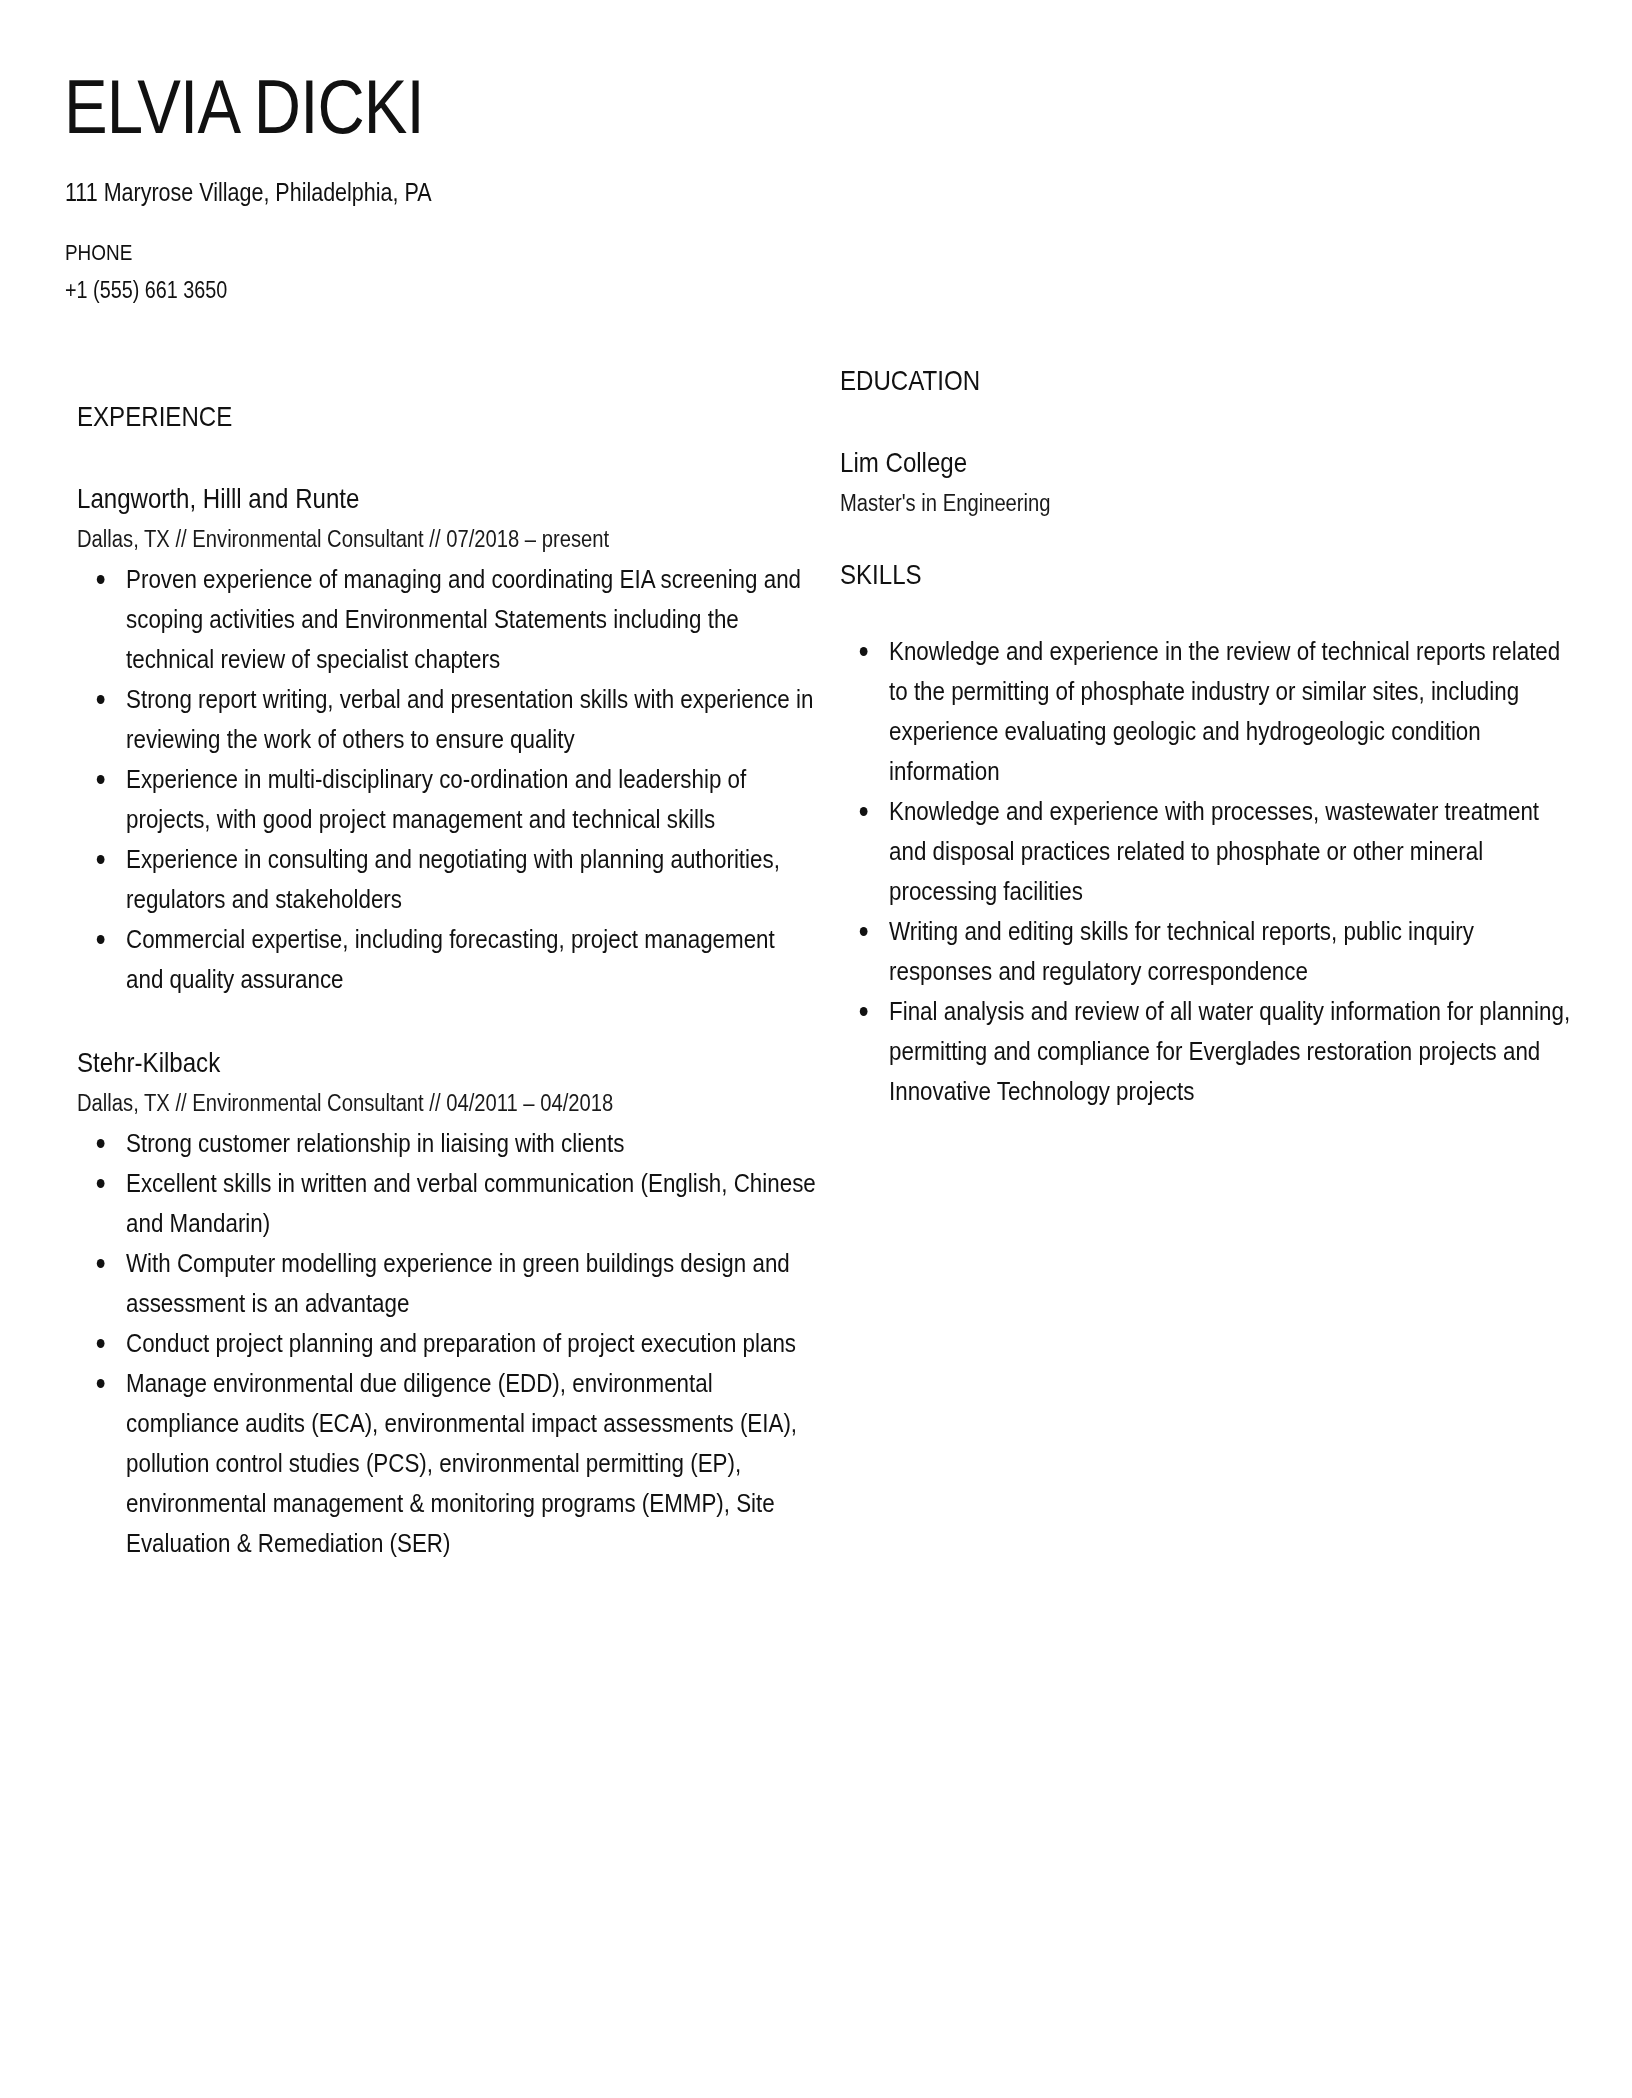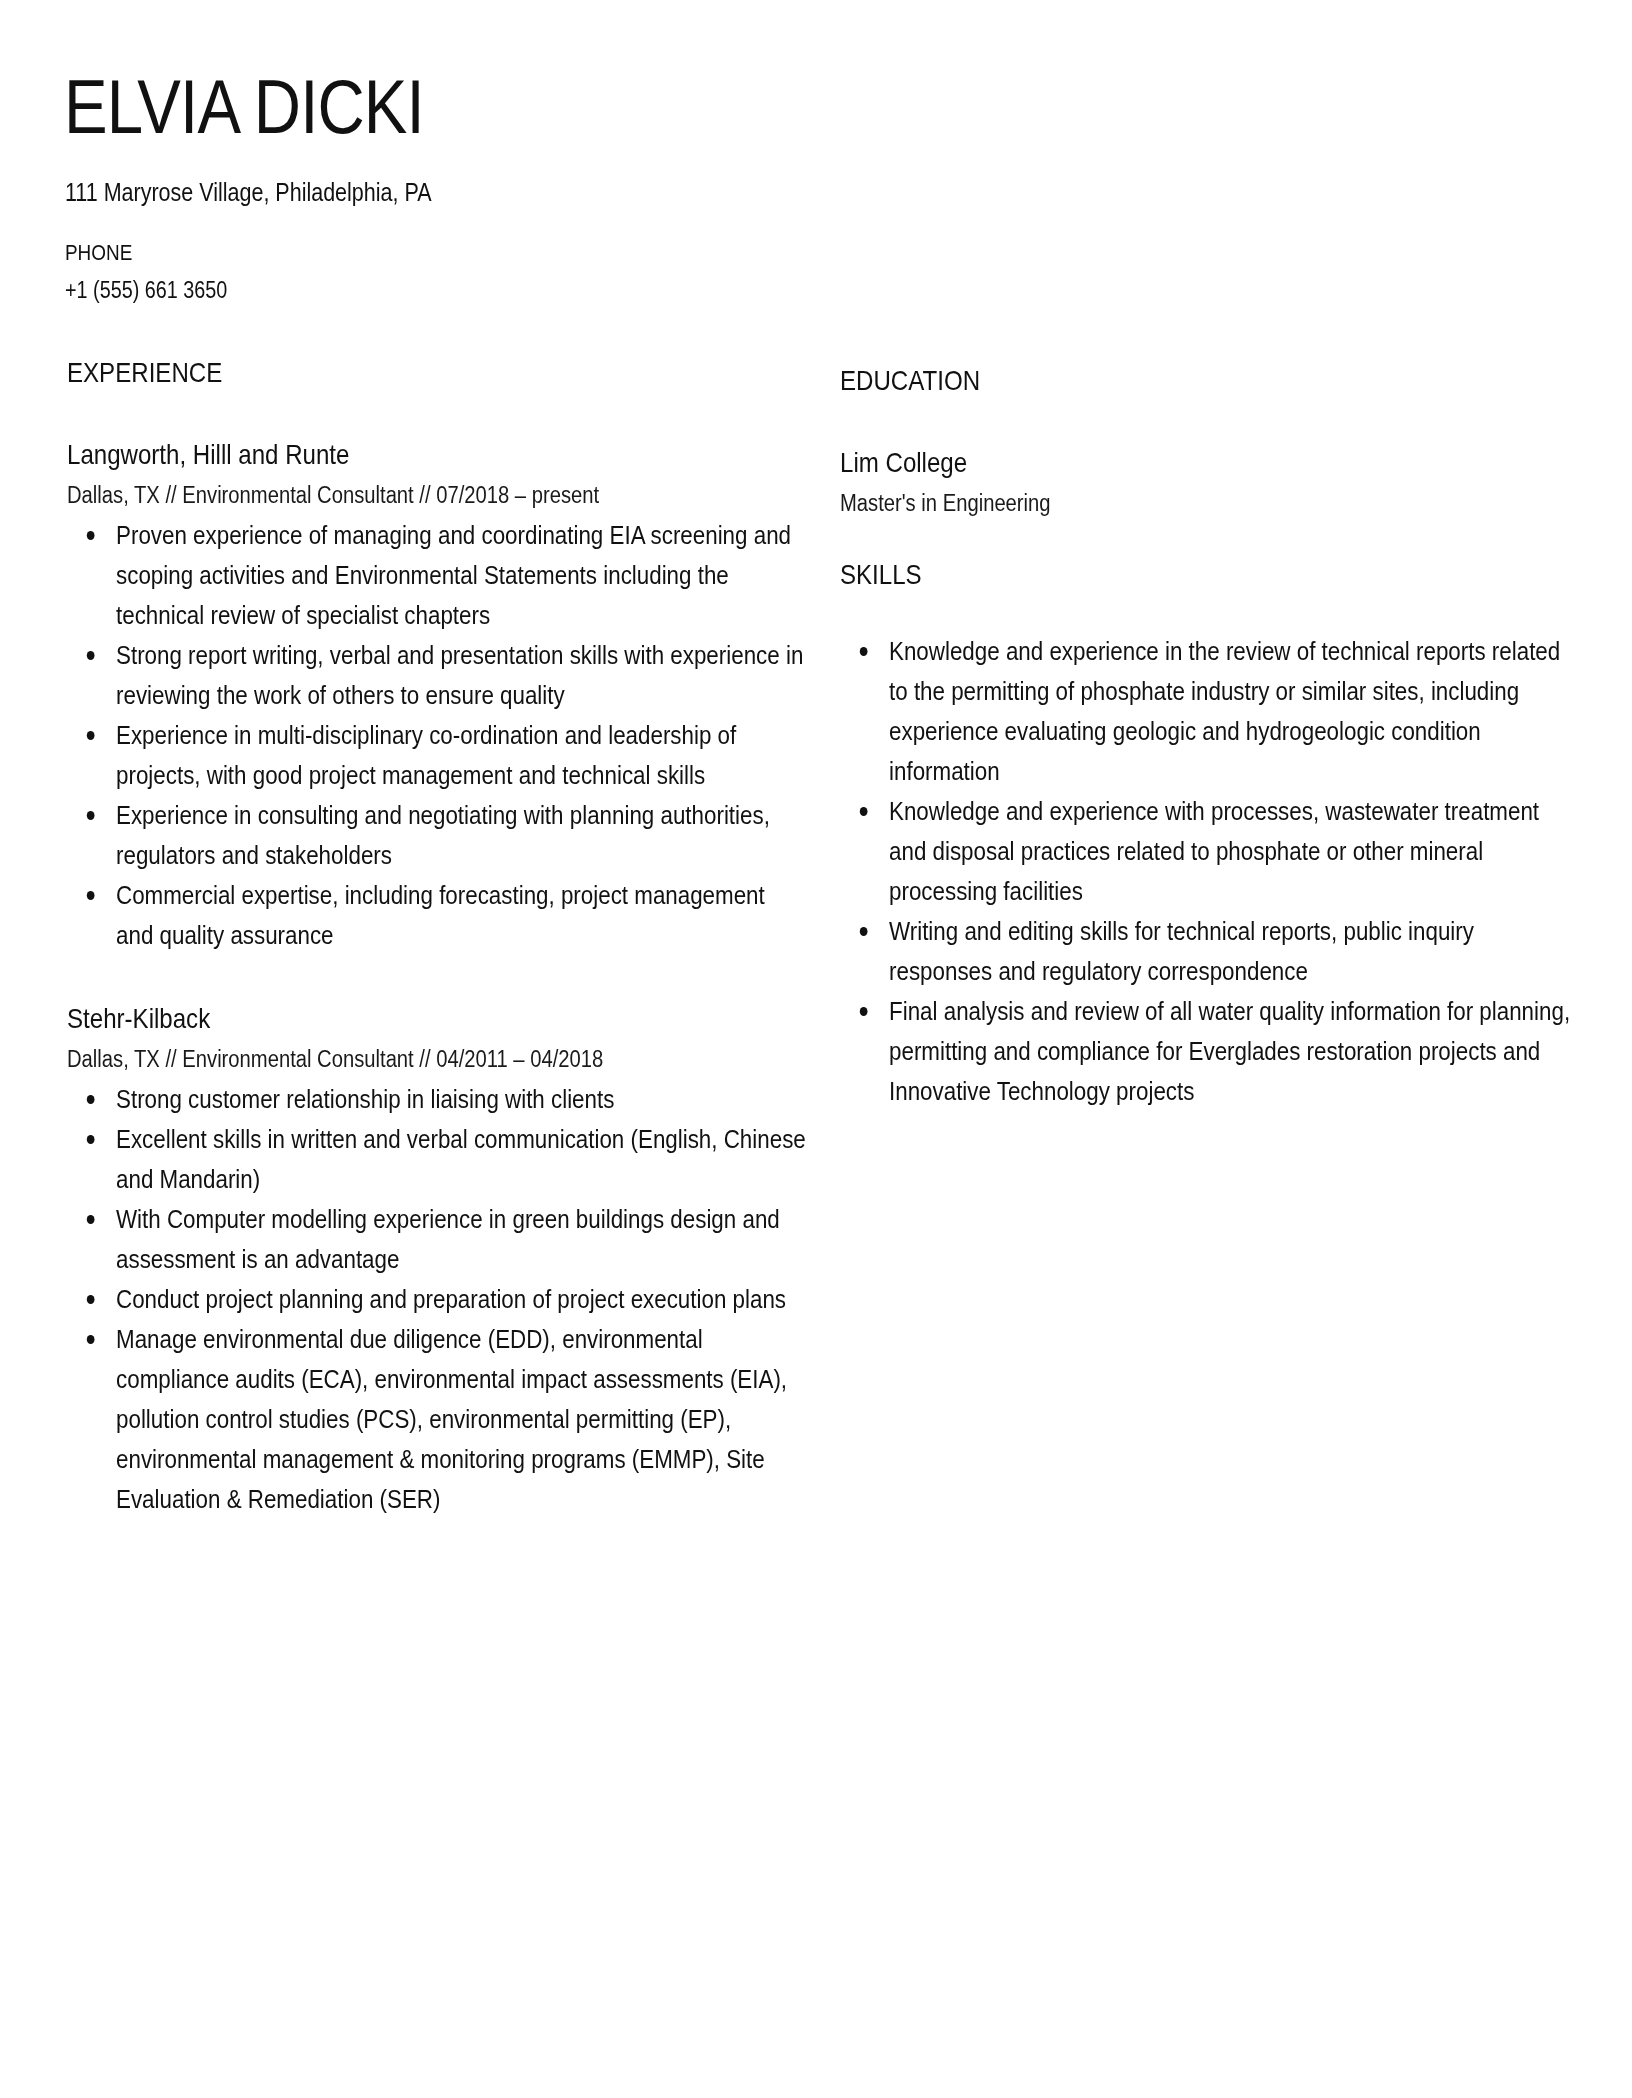--- a/index.html
+++ b/index.html
@@ -57,21 +57,21 @@
       top: 275px;
       font-size: 23px;
       line-height: 30px;
       transform: scaleX(0.86);
       transform-origin: left top;
     }
     .col {
       position: absolute;
       top: 355px;
     }
-    .col-left { left: 67px; width: 740px; }
+    .col-left { left: 77px; width: 740px; margin-top: 44px; }
     .col-right { left: 840px; width: 740px; margin-top: 8px; }
     .narrow {
       transform: scaleX(0.86);
       transform-origin: left top;
       width: 860px;
     }
     .section-title {
       font-size: 28px;
       line-height: 36px;
       margin: 0;

